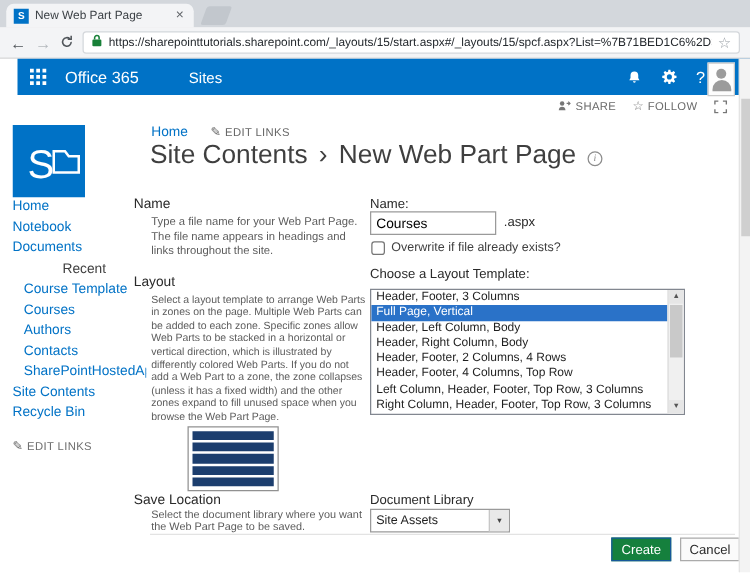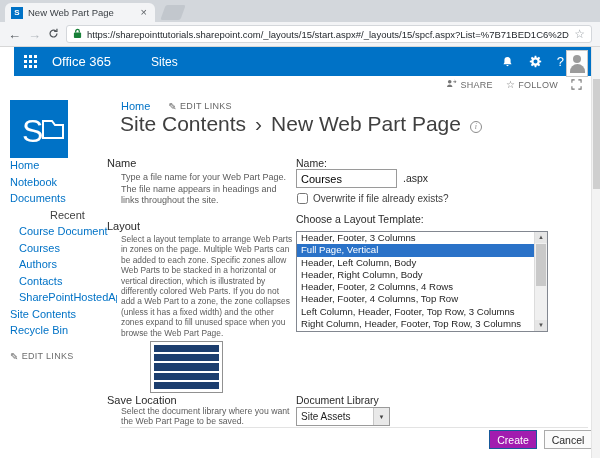--- a/index.html
+++ b/index.html
@@ -82,27 +82,27 @@
   .opts { position:absolute; top:0; left:0; right:13px; bottom:0; }
   .opt { height:12.3px; line-height:12.3px; font-size:9.6px; color:#1f1f1f; padding-left:4px; white-space:nowrap; overflow:hidden; cursor:pointer; }
   .opt.selected { background:#2a72c8; color:#fff; }
   .lb-scroll { position:absolute; top:0; right:0; bottom:0; width:13px; background:#f0f0f0; border-left:1px solid #dcdcdc; }
   .lb-arrow { position:absolute; left:0; width:100%; height:11px; font-size:6px; color:#555; text-align:center; line-height:11px; background:#e6e6e6; cursor:pointer; }
   .lb-arrow.up { top:0; }
   .lb-arrow.down { bottom:0; }
   .lb-thumb { position:absolute; top:12px; left:1px; width:10px; height:42px; background:#c9c9c9; cursor:pointer; }
 
   #doclib-label { left:296px; top:394px; }
-  .dropdown { position:absolute; left:296px; top:407px; width:94px; height:19px; border:1px solid #9a9a9a; background:#fff; display:flex; align-items:center; cursor:pointer; }
+  .dropdown { position:absolute; left:296px; top:407px; width:112px; height:19px; border:1px solid #9a9a9a; background:#fff; display:flex; align-items:center; cursor:pointer; }
   .dd-value { flex:1; font-size:10px; padding-left:4px; color:#1f1f1f; white-space:nowrap; overflow:hidden; }
   .dd-btn { width:16px; height:100%; background:#e9e9e9; border-left:1px solid #c7c7c7; font-size:6px; color:#444; display:flex; align-items:center; justify-content:center; }
 
   .footer-line { position:absolute; left:120px; right:12px; top:427px; border-top:1px solid #e3e3e3; }
   .btn { position:absolute; top:430px; height:19px; width:48px; font-size:10.5px; display:flex; align-items:center; justify-content:center; cursor:pointer; }
-  #create-btn { left:489px; background:#a21caf; border:1px solid #17599a; color:#fff; }
+  #create-btn { left:489px; background:#15803d; border:1px solid #17599a; color:#fff; }
   #cancel-btn { left:544px; background:#fbfbfb; border:1px solid #ababab; color:#2a2a2a; }
 
   .page-scroll { position:absolute; top:47px; right:0; width:9px; bottom:0; background:#f3f3f3; border-left:1px solid #e4e4e4; }
   .page-thumb { position:absolute; top:32px; left:1px; width:7px; height:110px; background:#cfcfcf; cursor:pointer; }
 </style>
 </head>
 <body>
 
 <div class="tab-strip">
   <div class="tab">
@@ -214,21 +214,21 @@
   <span class="title-sep">›</span>
   <span>New Web Part Page</span>
   <span class="info-icon">i</span>
 </div>
 
 <div class="sidebar">
   <div class="side-item">Home</div>
   <div class="side-item">Notebook</div>
   <div class="side-item">Documents</div>
   <div class="side-item header">Recent</div>
-  <div class="side-item sub">Course Document</div>
+  <div class="side-item sub">Course Template</div>
   <div class="side-item sub">Courses</div>
   <div class="side-item sub">Authors</div>
   <div class="side-item sub">Contacts</div>
   <div class="side-item sub">SharePointHostedApp</div>
   <div class="side-item">Site Contents</div>
   <div class="side-item">Recycle Bin</div>
   <div class="side-editlinks">
     <span class="pencil">✎</span>
     <span>EDIT LINKS</span>
   </div>

